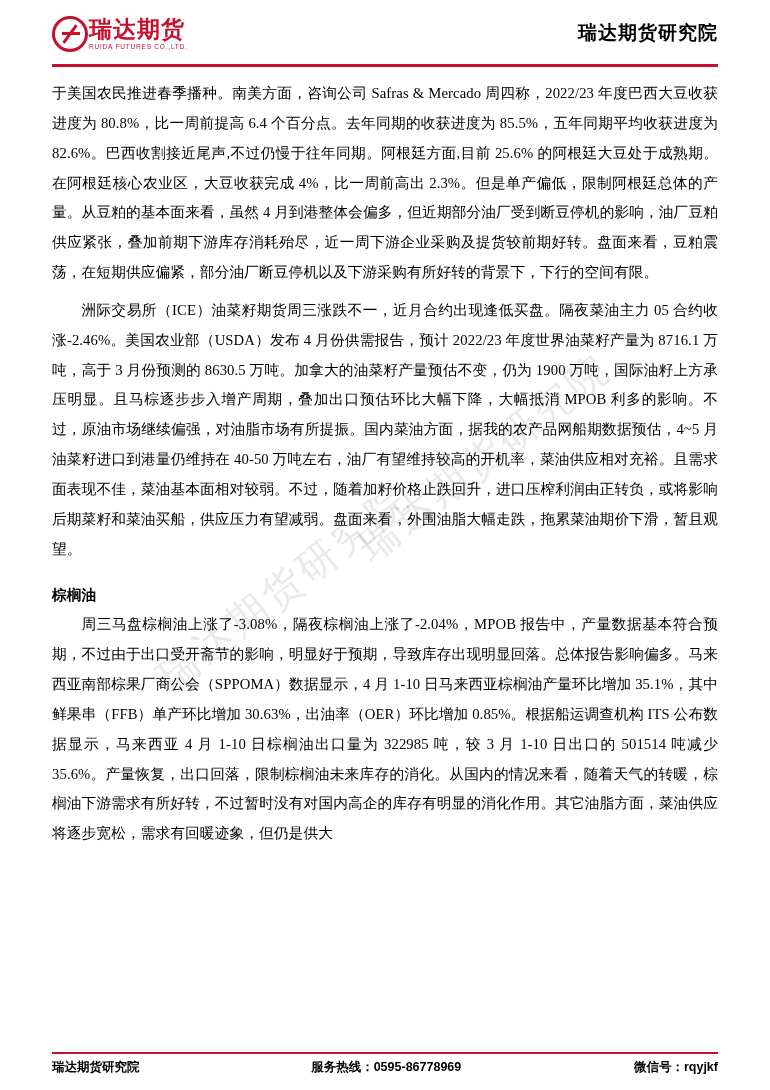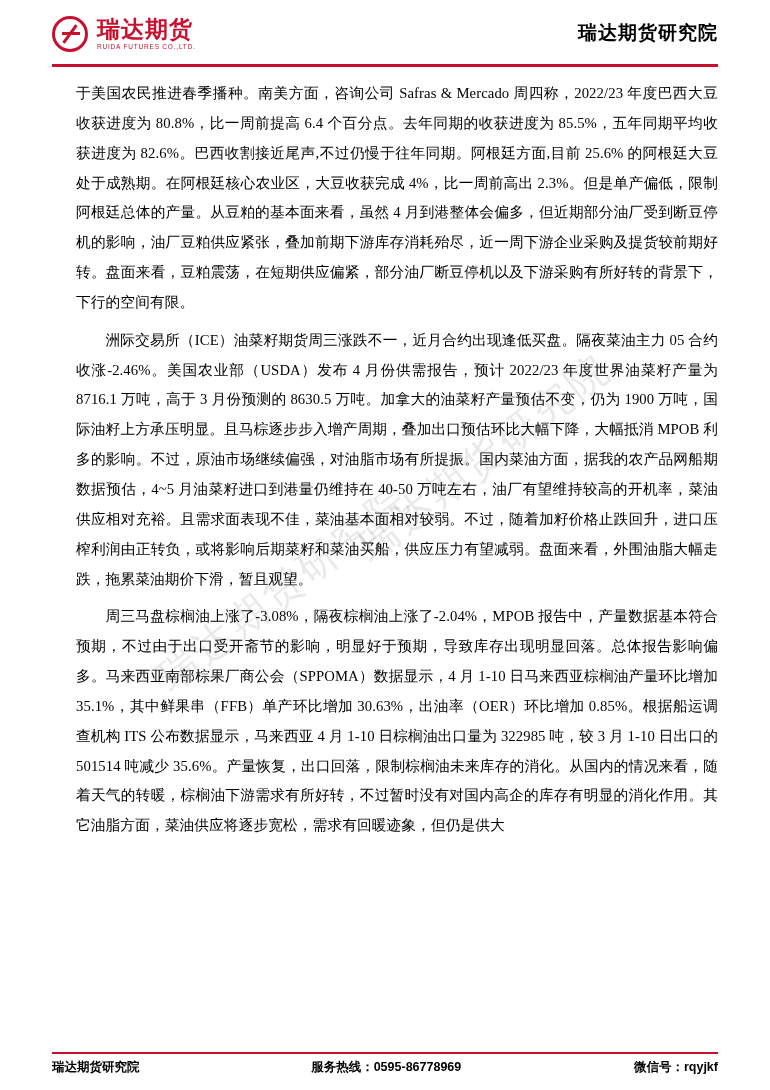--- a/index.html
+++ b/index.html
@@ -28,21 +28,21 @@
     position: relative;
     height: 56px;
     display: flex;
     align-items: center;
     justify-content: space-between;
     padding-top: 6px;
   }
   .brand {
     display: flex;
     align-items: center;
-    gap: 9px;
+    gap: 1px;
   }
   .brand-mark {
     width: 36px;
     height: 36px;
     border-radius: 50%;
     border: 3px solid #c8102e;
     box-sizing: border-box;
     position: relative;
     flex: none;
   }
@@ -95,21 +95,20 @@
     height: 3px;
     background: #c8102e;
     margin-top: 2px;
   }
 
   
   .content {
     padding-top: 12px;
     position: relative;
     z-index: 2;
-    margin-left: 24px;
   }
   .para {
     font-size: 14.7px;
     line-height: 2.03;
     text-align: justify;
     text-justify: inter-ideograph;
     margin: 0 0 2px 0;
     letter-spacing: 0.1px;
   }
   .para.indent {
@@ -197,20 +196,21 @@
   <div class="content">
 
     <p class="para">于美国农民推进春季播种。南美方面，咨询公司 Safras &amp; Mercado 周四称，2022/23 年度巴西大豆收获进度为 80.8%，比一周前提高 6.4 个百分点。去年同期的收获进度为 85.5%，五年同期平均收获进度为 82.6%。巴西收割接近尾声,不过仍慢于往年同期。阿根廷方面,目前 25.6% 的阿根廷大豆处于成熟期。在阿根廷核心农业区，大豆收获完成 4%，比一周前高出 2.3%。但是单产偏低，限制阿根廷总体的产量。从豆粕的基本面来看，虽然 4 月到港整体会偏多，但近期部分油厂受到断豆停机的影响，油厂豆粕供应紧张，叠加前期下游库存消耗殆尽，近一周下游企业采购及提货较前期好转。盘面来看，豆粕震荡，在短期供应偏紧，部分油厂断豆停机以及下游采购有所好转的背景下，下行的空间有限。</p>
 
     <div class="gap-s"></div>
 
     <p class="para indent">洲际交易所（ICE）油菜籽期货周三涨跌不一，近月合约出现逢低买盘。隔夜菜油主力 05 合约收涨-2.46%。美国农业部（USDA）发布 4 月份供需报告，预计 2022/23 年度世界油菜籽产量为 8716.1 万吨，高于 3 月份预测的 8630.5 万吨。加拿大的油菜籽产量预估不变，仍为 1900 万吨，国际油籽上方承压明显。且马棕逐步步入增产周期，叠加出口预估环比大幅下降，大幅抵消 MPOB 利多的影响。不过，原油市场继续偏强，对油脂市场有所提振。国内菜油方面，据我的农产品网船期数据预估，4~5 月油菜籽进口到港量仍维持在 40-50 万吨左右，油厂有望维持较高的开机率，菜油供应相对充裕。且需求面表现不佳，菜油基本面相对较弱。不过，随着加籽价格止跌回升，进口压榨利润由正转负，或将影响后期菜籽和菜油买船，供应压力有望减弱。盘面来看，外围油脂大幅走跌，拖累菜油期价下滑，暂且观望。</p>
 
     <div class="gap-s"></div>
 
+    <h3 class="section-title">棕榈油</h3>
     <p class="para indent">周三马盘棕榈油上涨了-3.08%，隔夜棕榈油上涨了-2.04%，MPOB 报告中，产量数据基本符合预期，不过由于出口受开斋节的影响，明显好于预期，导致库存出现明显回落。总体报告影响偏多。马来西亚南部棕果厂商公会（SPPOMA）数据显示，4 月 1-10 日马来西亚棕榈油产量环比增加 35.1%，其中鲜果串（FFB）单产环比增加 30.63%，出油率（OER）环比增加 0.85%。根据船运调查机构 ITS 公布数据显示，马来西亚 4 月 1-10 日棕榈油出口量为 322985 吨，较 3 月 1-10 日出口的 501514 吨减少 35.6%。产量恢复，出口回落，限制棕榈油未来库存的消化。从国内的情况来看，随着天气的转暖，棕榈油下游需求有所好转，不过暂时没有对国内高企的库存有明显的消化作用。其它油脂方面，菜油供应将逐步宽松，需求有回暖迹象，但仍是供大</p>
 
   </div>
 
   <div class="footer">
     <div class="footer-rule"></div>
     <div class="footer-row">
       <div class="footer-left">瑞达期货研究院</div>
       <div class="footer-center">服务热线：0595-86778969</div>
       <div class="footer-right">微信号：rqyjkf</div>

